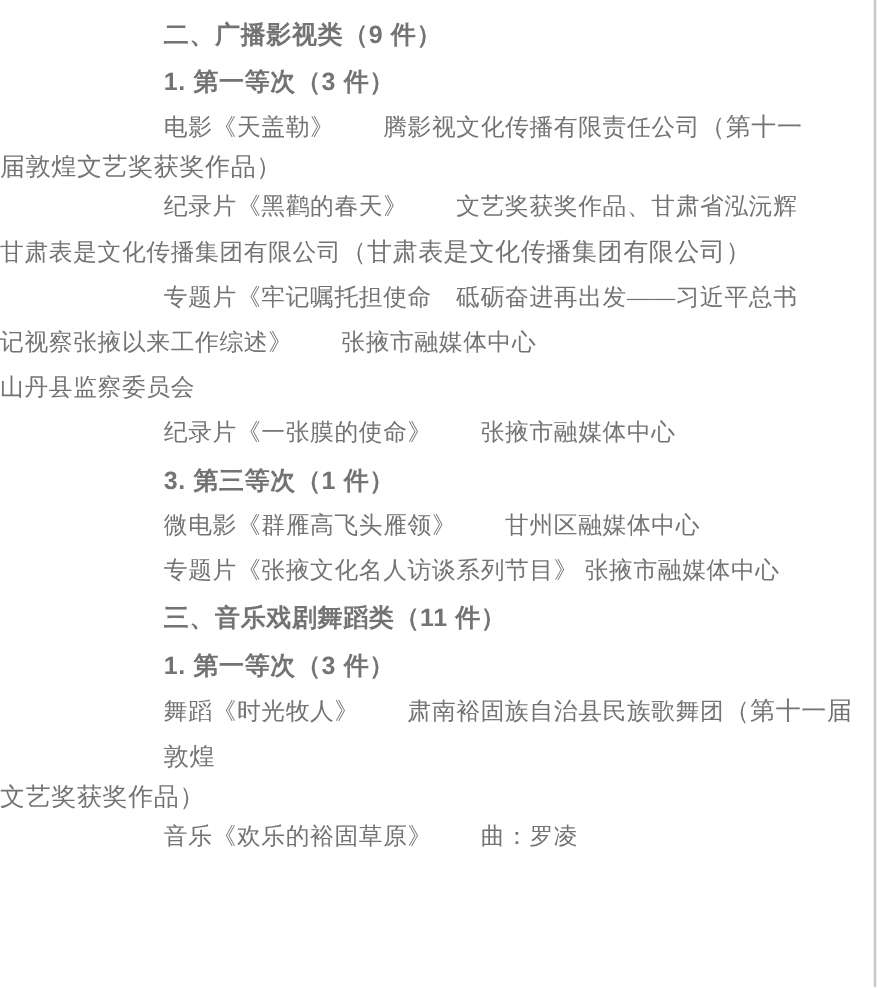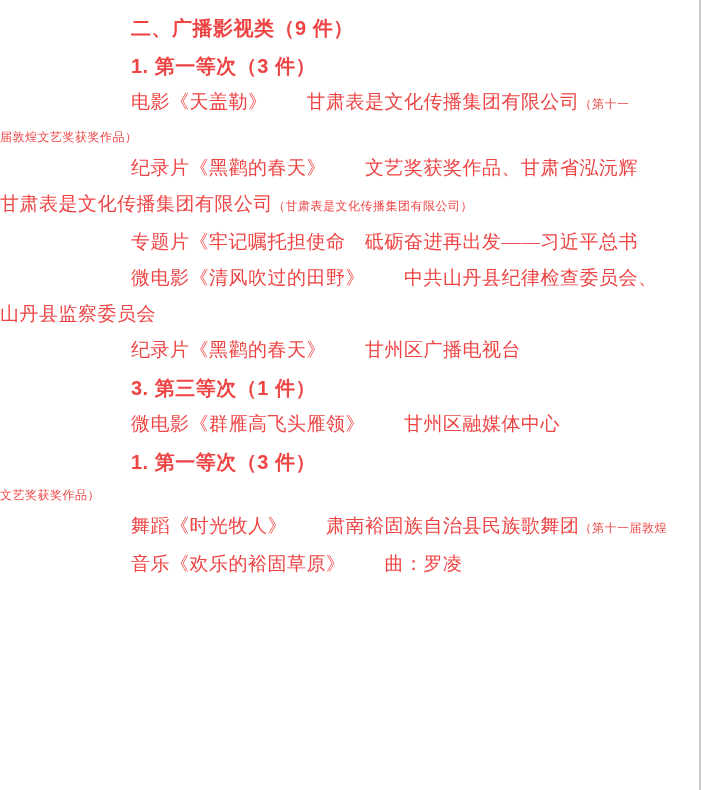--- a/index.html
+++ b/index.html
@@ -8,21 +8,21 @@
     background: #ffffff;
   }
   .page {
     position: relative;
     width: 702px;
     height: 790px;
     background: #ffffff;
     overflow: hidden;
     box-sizing: border-box;
     padding-top: 8px;
-    color: #ef4444;
+    color: #737373;
     font-family: "Liberation Serif", "DejaVu Serif", serif;
   }
   .edge-line {
     position: absolute;
     top: 0;
     right: 1px;
     width: 2px;
     height: 100%;
     background: #c9c9c9;
   }
@@ -39,39 +39,41 @@
   .line.heading {
     font-family: "Liberation Sans", "DejaVu Sans", sans-serif;
     font-weight: bold;
     font-size: 20px;
     margin-top: 2px;
   }
   .line.smallline {
     line-height: 26px;
   }
   .seg.small {
-    font-size: 12px;
+    font-size: 20px;
   }
 </style>
 </head>
 <body>
 
 <div class="page">
   <div id="doc-body">
       <div class="line heading indent"><span class="seg normal">二、广播影视类（9 件）</span></div>
       <div class="line heading indent"><span class="seg normal">1. 第一等次（3 件）</span></div>
-      <div class="line indent"><span class="seg normal">电影《天盖勒》　　甘肃表是文化传播集团有限公司</span><span class="seg small">（第十一</span></div>
+      <div class="line indent"><span class="seg normal">电影《天盖勒》　　腾影视文化传播有限责任公司</span><span class="seg small">（第十一</span></div>
       <div class="line smallline"><span class="seg small">届敦煌文艺奖获奖作品）</span></div>
       <div class="line indent"><span class="seg normal">纪录片《黑鹳的春天》　　文艺奖获奖作品、甘肃省泓沅辉</span></div>
       <div class="line"><span class="seg normal">甘肃表是文化传播集团有限公司</span><span class="seg small">（甘肃表是文化传播集团有限公司）</span></div>
       <div class="line indent"><span class="seg normal">专题片《牢记嘱托担使命　砥砺奋进再出发——习近平总书</span></div>
-      <div class="line indent"><span class="seg normal">微电影《清风吹过的田野》　　中共山丹县纪律检查委员会、</span></div>
+      <div class="line"><span class="seg normal">记视察张掖以来工作综述》　　张掖市融媒体中心</span></div>
       <div class="line"><span class="seg normal">山丹县监察委员会</span></div>
-      <div class="line indent"><span class="seg normal">纪录片《黑鹳的春天》　　甘州区广播电视台</span></div>
+      <div class="line indent"><span class="seg normal">纪录片《一张膜的使命》　　张掖市融媒体中心</span></div>
       <div class="line heading indent"><span class="seg normal">3. 第三等次（1 件）</span></div>
       <div class="line indent"><span class="seg normal">微电影《群雁高飞头雁领》　　甘州区融媒体中心</span></div>
+      <div class="line indent"><span class="seg normal">专题片《张掖文化名人访谈系列节目》 张掖市融媒体中心</span></div>
+      <div class="line heading indent"><span class="seg normal">三、音乐戏剧舞蹈类（11 件）</span></div>
       <div class="line heading indent"><span class="seg normal">1. 第一等次（3 件）</span></div>
+      <div class="line indent"><span class="seg normal">舞蹈《时光牧人》　　肃南裕固族自治县民族歌舞团</span><span class="seg small">（第十一届敦煌</span></div>
       <div class="line smallline"><span class="seg small">文艺奖获奖作品）</span></div>
-      <div class="line indent"><span class="seg normal">舞蹈《时光牧人》　　肃南裕固族自治县民族歌舞团</span><span class="seg small">（第十一届敦煌</span></div>
       <div class="line indent"><span class="seg normal">音乐《欢乐的裕固草原》　　曲：罗凌</span></div>
     </div>
   <div class="edge-line"></div>
 </div>
 
 </body></html>

